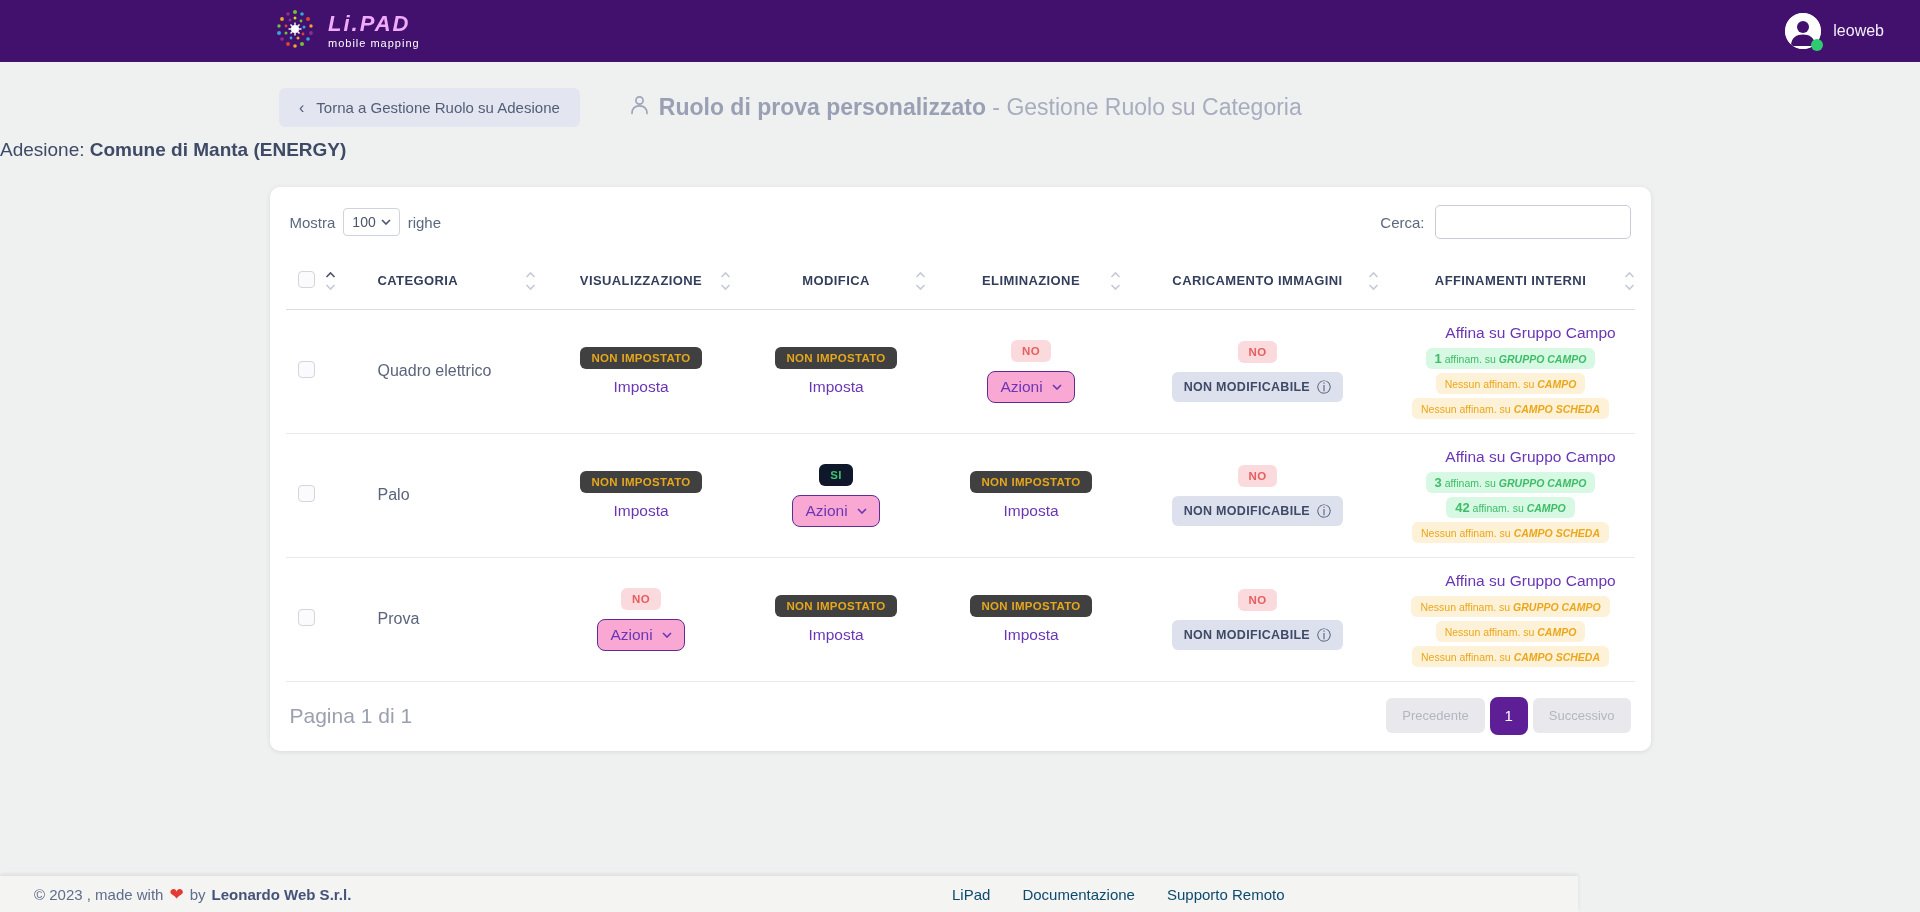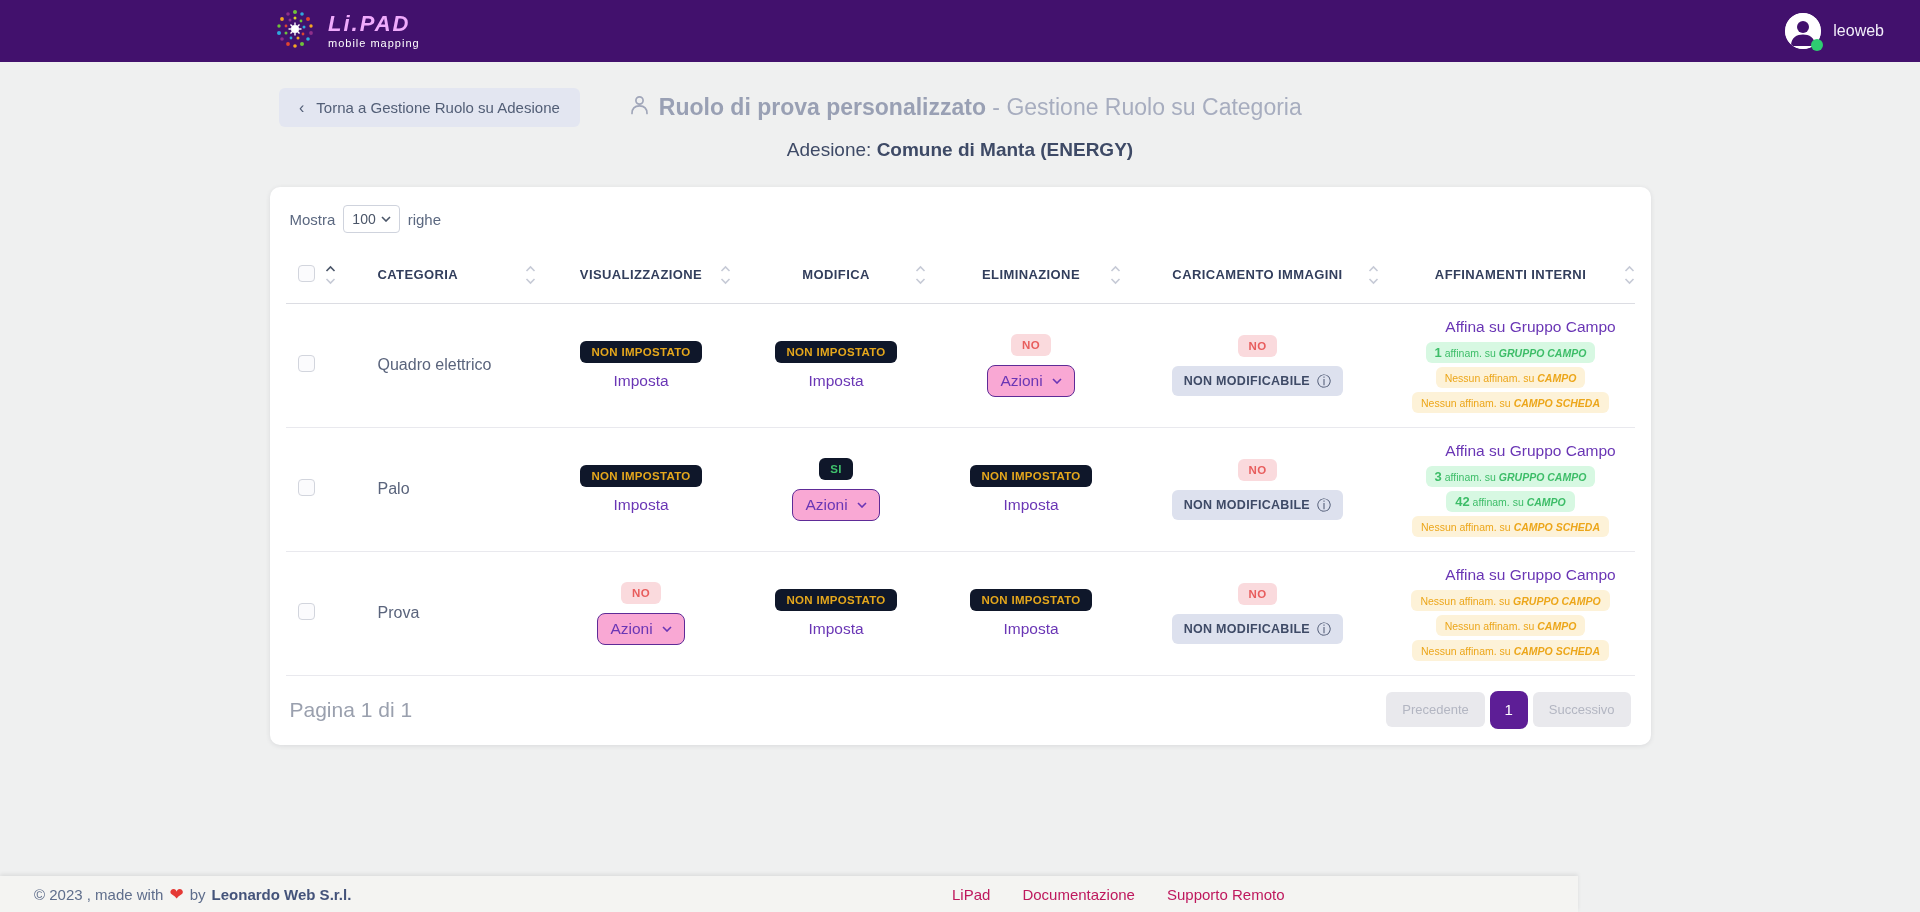--- a/index.html
+++ b/index.html
@@ -17,21 +17,21 @@
   .status-dot { position:absolute; right:-2px; bottom:-2px; width:12px; height:12px; background:#2ecc71; border-radius:50%; }
   .username { color:#f2eefa; font-size:16px; }
 
   
   .header-row { display:flex; align-items:center; margin:26px 0 0 279px; gap:50px; }
   .back-btn { display:flex; align-items:center; gap:12px; background:#e3e6f1; color:#525e76; font-size:15px;
               border:none; border-radius:6px; padding:11px 20px; cursor:pointer; font-family:inherit; }
   .back-chevron { font-size:16px; color:#525e76; line-height:1; }
   .page-title { display:flex; align-items:center; gap:10px; font-size:23px; color:#a7adbf; }
   .page-title b { color:#99a0b4; font-weight:bold; }
-  .adesione { text-align:center; margin-top:12px; font-size:19px; color:#3e4a66; }
+  .adesione { margin-top:12px; font-size:19px; color:#3e4a66; }
   .adesione b { font-weight:bold; }
 
   
   .card { width:1381px; margin:26px auto 0; background:#fff; border-radius:10px; box-shadow:0 1px 5px rgba(40,40,60,.10); padding:0 16px; }
   .controls { display:flex; align-items:center; justify-content:space-between; padding:18px 4px 14px; }
   .show-group { display:flex; align-items:center; gap:8px; color:#5b6880; font-size:15px; }
   .select-box { display:inline-flex; align-items:center; gap:5px; border:1px solid #cfd3dd; border-radius:4px; background:#fff;
                 padding:5px 8px; font-size:14px; color:#4a5568; cursor:pointer; }
   .search-group { display:flex; align-items:center; gap:10px; color:#5b6880; font-size:15px; }
   .search-input { width:196px; height:34px; border:1px solid #c9ccd6; border-radius:5px; background:#fff; padding:0 8px; font-size:14px; font-family:inherit; }
@@ -44,21 +44,21 @@
   tbody td { border-bottom:1px solid #e9e9ee; padding:14px 6px; text-align:center; vertical-align:middle; }
   td.col-check, th.col-check { text-align:left; padding-left:12px; }
   .checkbox { display:inline-block; width:17px; height:17px; border:1.5px solid #d2d5dd; border-radius:4px; background:#fbfbfd; cursor:pointer; }
   .sort { position:absolute; right:8px; top:50%; transform:translateY(-50%); cursor:pointer; }
   .sort .s-up, .sort .s-dn { stroke:#c6cad6; stroke-width:1.6; fill:none; }
   .sort.active-up .s-up { stroke:#4a5568; }
   .cat-name { color:#5a647c; font-size:16px; }
 
   .cell-stack { display:flex; flex-direction:column; align-items:center; gap:9px; }
   .badge { display:inline-block; font-weight:bold; font-size:11.5px; letter-spacing:.3px; padding:5px 11px; border-radius:6px; }
-  .badge.warn { background:#0f172a; color:#e5a71c; }
+  .badge.warn { background:#404040; color:#e5a71c; }
   .badge.danger { background:#fadadd; color:#e85d5d; }
   .badge.success { background:#0f172a; color:#3fc06c; }
   .badge.muted { background:#dde1ee; color:#3e4a66; font-size:12.5px; display:inline-flex; align-items:center; gap:7px; padding:8px 12px; border-radius:6px; }
   .info-glyph { font-size:14px; font-weight:normal; color:#3e4a66; line-height:1; }
   .link { color:#6a36b5; font-size:15.5px; cursor:pointer; text-decoration:none; }
   .btn-azioni { display:inline-flex; align-items:center; gap:9px; border:1.6px solid #5e2b97; color:#6a36b5; background:#f9a8d4;
                 border-radius:8px; padding:6px 12px; font-size:15.5px; cursor:pointer; font-family:inherit; }
   .chev { stroke:currentColor; stroke-width:1.6; fill:none; }
 
   .aff-stack { display:flex; flex-direction:column; align-items:center; gap:4px; }
@@ -76,21 +76,21 @@
   .pg-btn { border:none; border-radius:6px; background:#e9e9ed; color:#b3b6c2; font-size:13px; padding:10px 16px; cursor:pointer; font-family:inherit; }
   .pg-current { border:none; border-radius:8px; background:#5d1e96; color:#fff; font-size:15px; width:38px; height:38px; cursor:pointer; font-family:inherit; }
 
   
   .footer { position:fixed; left:0; bottom:0; width:1578px; height:36px; background:#f4f4f2; box-shadow:0 -2px 4px rgba(0,0,0,.08);
             display:flex; align-items:center; font-size:15px; color:#5f6e8c; }
   .footer-left { margin-left:34px; display:flex; align-items:center; gap:6px; }
   .footer-left b { color:#44537a; }
   .heart { color:#e53935; font-size:17px; line-height:1; }
   .footer-links { position:absolute; left:952px; display:flex; gap:32px; }
-  .footer-links a { color:#be185d; text-decoration:none; cursor:pointer; }
+  .footer-links a { color:#0c4a6e; text-decoration:none; cursor:pointer; }
 </style>
 </head>
 <body>
 
 <div class="navbar">
   <div class="logo">
     <span>
       <svg width="46" height="46" viewBox="0 0 46 46">
         <g>
           <circle cx="23" cy="6" r="2" fill="#6fc23a"></circle>
@@ -176,20 +176,24 @@
     <div class="show-group">
       <span>Mostra</span>
       <span class="select-box">
         <span>100</span>
         <svg class="chev" width="10" height="6" viewBox="0 0 10 6">
             <polyline points="1,1 5,5 9,1"></polyline>
           </svg>
       </span>
       <span>righe</span>
     </div>
+    <div class="search-group">
+      <span>Cerca:</span>
+      <input class="search-input" type="text" style="">
+    </div>
   </div>
 
   <table>
     <colgroup>
       <col style="width:58px">
         <col style="width:200px">
         <col style="width:195px">
         <col style="width:195px">
       <col style="width:195px">
         <col style="width:258px">

